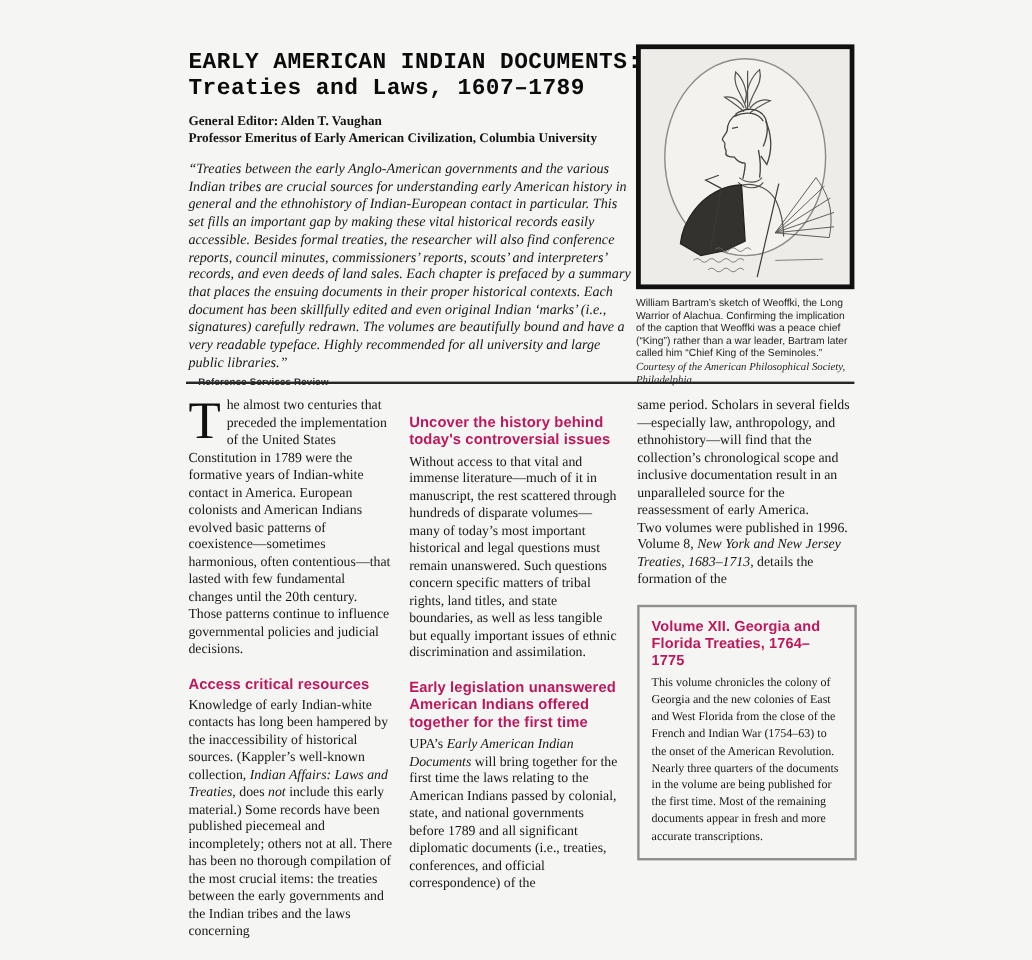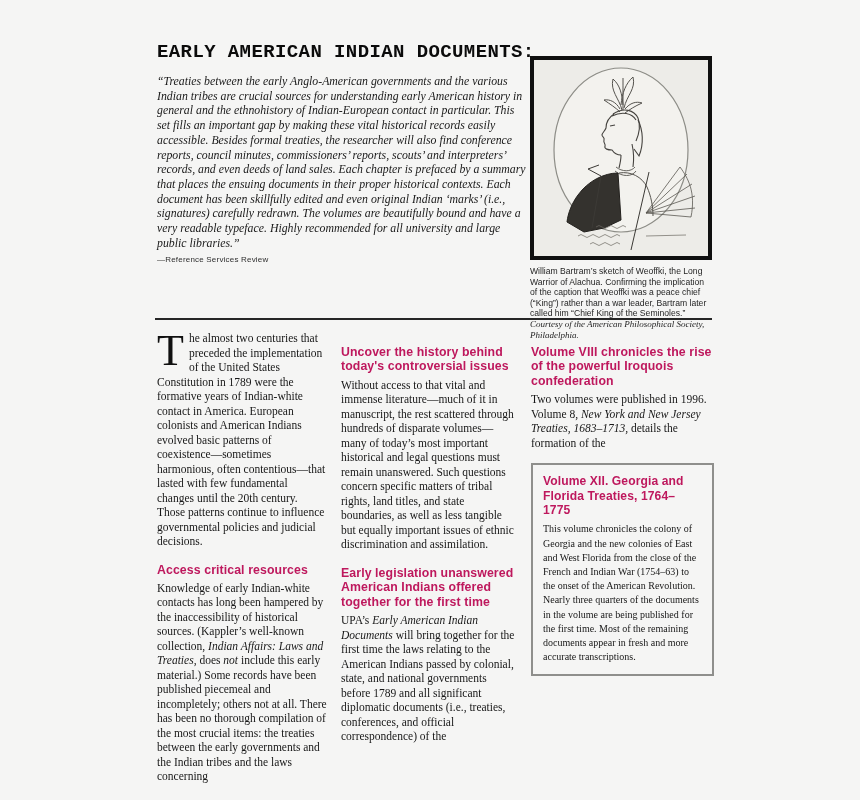--- a/index.html
+++ b/index.html
@@ -17,25 +17,25 @@
   .title {
     font-family:"Liberation Mono", monospace;
     font-weight:bold; font-size:19px; line-height:21px;
     letter-spacing:0.4px; color:#0b0b0b; white-space:nowrap;
   }
   .editor { margin-top:11px; font-size:11px; font-weight:bold; line-height:13.5px; color:#141414; }
   .quote { margin:11px 0 0 0; font-style:italic; font-size:11.8px; line-height:14.7px; color:#191919; }
   .attrib {
     margin-top:5px;
     font-family:"Liberation Sans", sans-serif;
-    font-weight:normal; font-size:8px; letter-spacing:0.2px; color:#2e2e2e;
+    font-weight:bold; font-size:8px; letter-spacing:0.2px; color:#2e2e2e;
   }
 
   
-  .figure { position:absolute; left:530px; top:56px; width:182px; margin:0; }
+  .figure { position:absolute; left:530px; top:37px; width:182px; margin:0; }
   .figure-frame { border:4px solid #101010; background:#edece8; height:196px; overflow:hidden; }
   .figure-frame svg { display:block; }
   .figcaption {
     margin-top:6px;
     font-family:"Liberation Sans", sans-serif;
     font-size:8.6px; line-height:10.6px; color:#1f1f1f;
   }
   .figcaption .credit { font-style:italic; font-family:"Liberation Serif", serif; font-size:9px; }
 
   
@@ -66,20 +66,25 @@
   .boxed .para { font-size:10px; line-height:14.2px; }
 </style>
 </head>
 <body>
 
 <div class="sheet">
 
   <header class="masthead">
     <div class="title">
       <div>EARLY AMERICAN INDIAN DOCUMENTS:</div>
+      <div>Treaties and Laws, 1607–1789</div>
+    </div>
+    <div class="editor">
+      <div>General Editor: Alden T. Vaughan</div>
+      <div>Professor Emeritus of Early American Civilization, Columbia University</div>
     </div>
     <p class="quote">“Treaties between the early Anglo-American governments and the various Indian tribes are crucial sources for understanding early American history in general and the ethnohistory of Indian-European contact in particular. This set fills an important gap by making these vital historical records easily accessible. Besides formal treaties, the researcher will also find conference reports, council minutes, commissioners’ reports, scouts’ and interpreters’ records, and even deeds of land sales. Each chapter is prefaced by a summary that places the ensuing documents in their proper historical contexts. Each document has been skillfully edited and even original Indian ‘marks’ (i.e., signatures) carefully redrawn. The volumes are beautifully bound and have a very readable typeface. Highly recommended for all university and large public libraries.”</p>
     <div class="attrib">—Reference Services Review</div>
   </header>
 
   <figure class="figure">
     <div class="figure-frame">
       <svg width="174" height="196" viewBox="0 0 174 196" xmlns="http://www.w3.org/2000/svg">
         <rect width="174" height="196" fill="#edece8"></rect>
         <ellipse cx="87" cy="90" rx="67" ry="82" fill="#f3f2ee" stroke="#8d8d87" stroke-width="1.2"></ellipse>
@@ -149,21 +154,21 @@
     </section>
 
     <section class="col col2">
       <h3 class="colhead">Uncover the history behind today's controversial issues</h3>
       <p class="para">Without access to that vital and immense literature—much of it in manuscript, the rest scattered through hundreds of disparate volumes—many of today’s most important historical and legal questions must remain unanswered. Such questions concern specific matters of tribal rights, land titles, and state boundaries, as well as less tangible but equally important issues of ethnic discrimination and assimilation.</p>
       <h3 class="colhead">Early legislation unanswered American Indians offered together for the first time</h3>
       <p class="para"><span>UPA’s </span><span class="it">Early American Indian Documents</span><span> will bring together for the first time the laws relating to the American Indians passed by colonial, state, and national governments before 1789 and all significant diplomatic documents (i.e., treaties, conferences, and official correspondence) of the</span></p>
     </section>
 
     <section class="col col3">
-      <h3 class="colhead">Volume VIII chronicles the rise of the powerful Iroquois confederation</h3>
+      <p class="para">same period. Scholars in several fields—especially law, anthropology, and ethnohistory—will find that the collection’s chronological scope and inclusive documentation result in an unparalleled source for the reassessment of early America.</p>
       <p class="para"><span>Two volumes were published in 1996. Volume 8, </span><span class="it">New York and New Jersey Treaties, 1683–1713,</span><span> details the formation of the</span></p>
       <div class="boxed">
         <h3 class="colhead">Volume XII. Georgia and Florida Treaties, 1764–1775</h3>
         <p class="para">This volume chronicles the colony of Georgia and the new colonies of East and West Florida from the close of the French and Indian War (1754–63) to the onset of the American Revolution. Nearly three quarters of the documents in the volume are being published for the first time. Most of the remaining documents appear in fresh and more accurate transcriptions.</p>
       </div>
 
     </section>
 
   </main>
 

